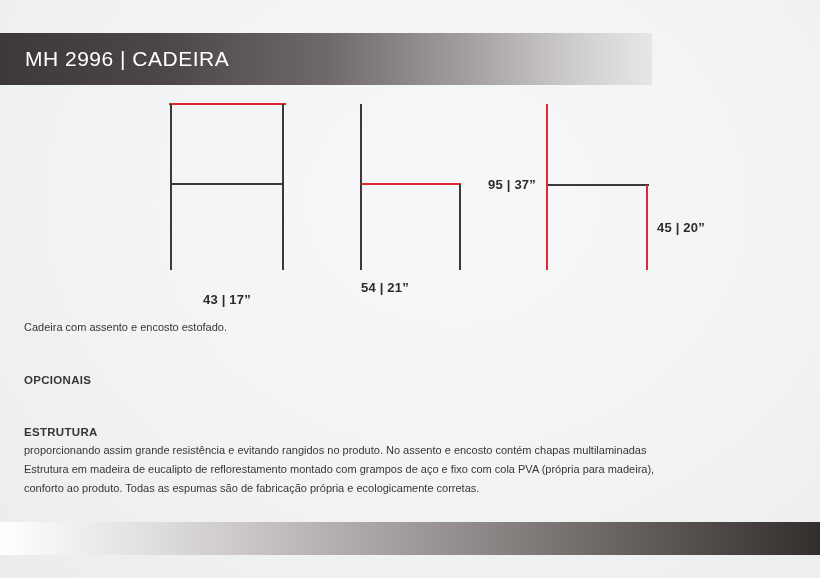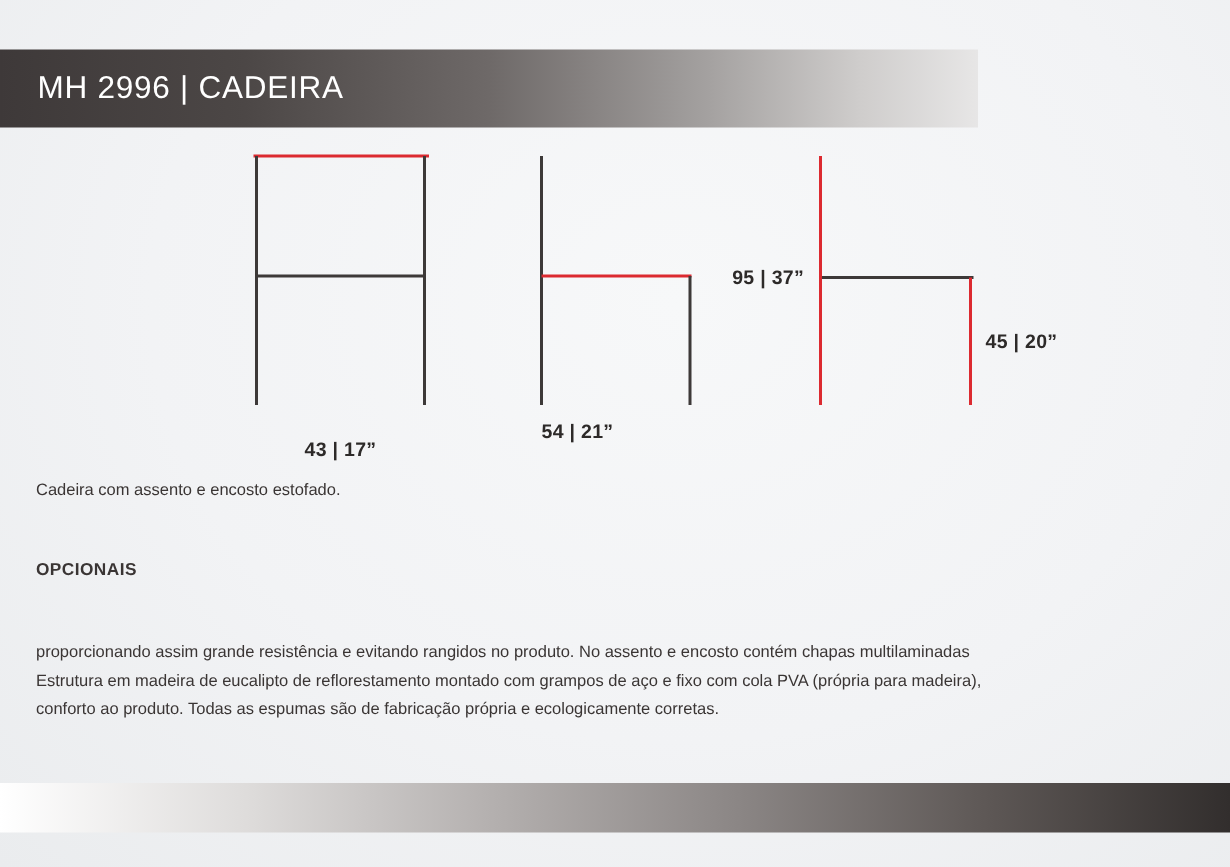--- a/index.html
+++ b/index.html
@@ -113,20 +113,21 @@
 
   <div class="section" style="top:320px;">
     <div class="section-body">Cadeira com assento e encosto estofado.</div>
   </div>
 
   <div class="section" style="top:374px;">
     <div class="section-heading">OPCIONAIS</div>
   </div>
 
   <div class="section" style="top:426px;">
+    <div class="section-heading">ESTRUTURA</div>
     <div class="section-body multiline">
       <div>proporcionando assim grande resistência e evitando rangidos no produto. No assento e encosto contém chapas multilaminadas</div>
       <div>Estrutura em madeira de eucalipto de reflorestamento montado com grampos de aço e fixo com cola PVA (própria para madeira),</div>
       <div>conforto ao produto. Todas as espumas são de fabricação própria e ecologicamente corretas.</div>
     </div>
   </div>
 
   <div class="bottom-bar"></div>
 
 </div>

